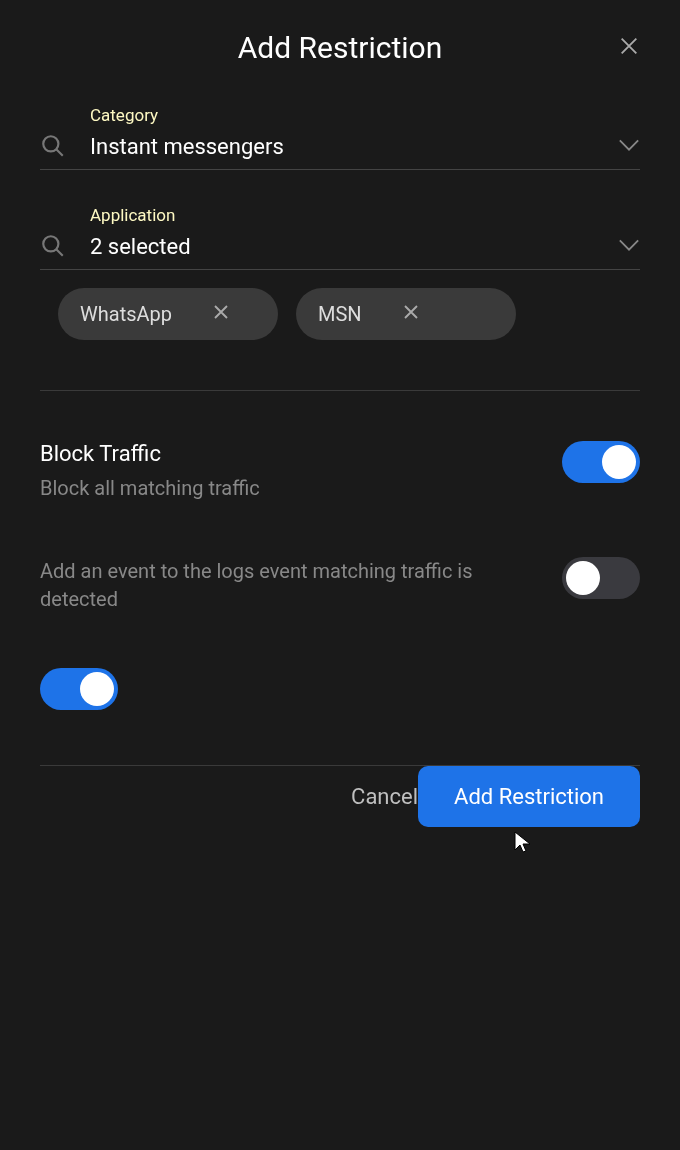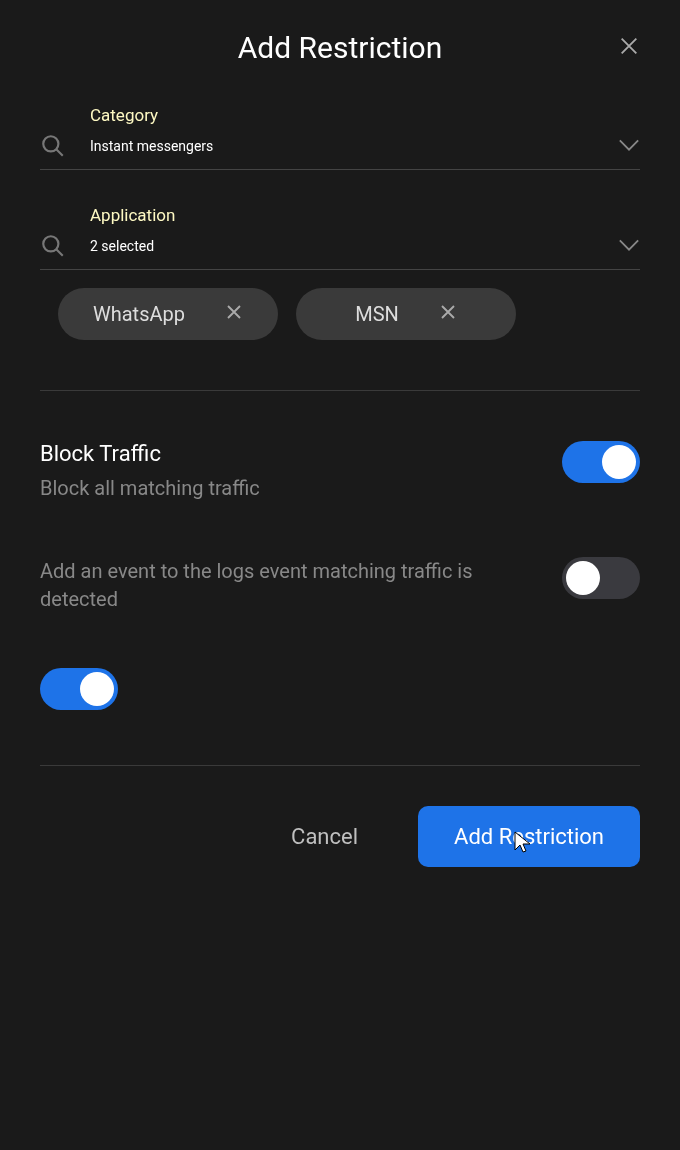--- a/index.html
+++ b/index.html
@@ -61,21 +61,21 @@
       display: flex;
       align-items: center;
       color: #777;
     }
     .search-icon-wrap svg {
       width: 26px;
       height: 26px;
     }
     .select-value {
       flex: 1;
-      font-size: 14px;
+      font-size: 22px;
       color: #ffffff;
     }
     .chevron {
       color: #888;
     }
     .chevron svg {
       width: 22px;
       height: 14px;
     }
     .chips {
@@ -85,21 +85,21 @@
       margin-left: 18px;
     }
     .chip {
       background: #3a3a3a;
       border-radius: 999px;
       display: flex;
       align-items: center;
       padding: 14px 22px;
       gap: 40px;
       min-width: 220px;
-      justify-content: center;
+      justify-content: flex-start;
     }
     .chip-label {
       font-size: 20px;
       color: #ddd;
     }
     .chip-close {
       color: #aaa;
       cursor: pointer;
     }
     .chip-close svg {
@@ -157,25 +157,23 @@
       top: 4px;
     }
     .toggle.on .toggle-knob {
       right: 4px;
     }
     .toggle.off .toggle-knob {
       left: 4px;
     }
     .footer {
       border-top: 1px solid #3a3a3a;
-      padding-top: 40px;
       display: flex;
       align-items: center;
       justify-content: flex-end;
-      gap: 60px;
       position: relative;
       margin-top: 8px;
     }
     .btn-cancel {
       font-size: 22px;
       color: #bfbfbf;
       cursor: pointer;
       background: none;
       border: none;
     }

